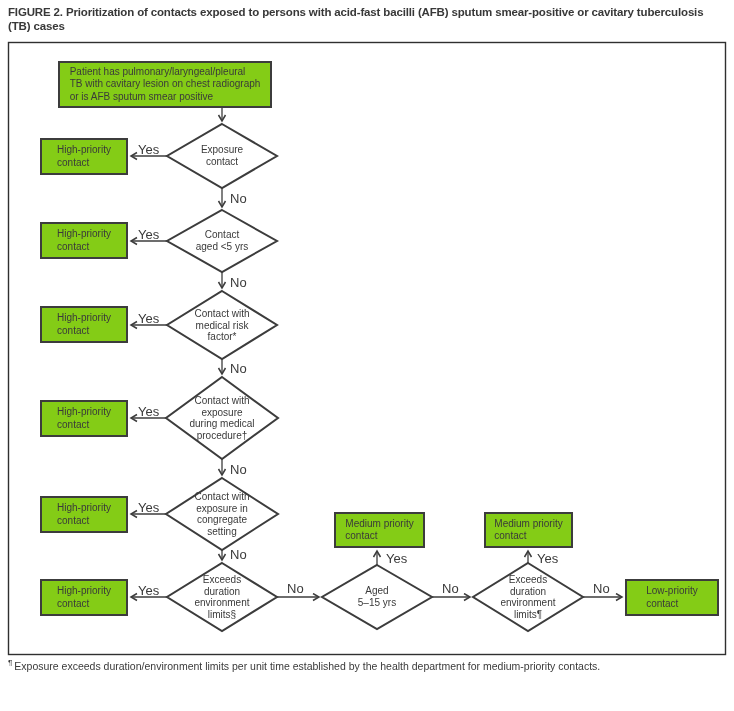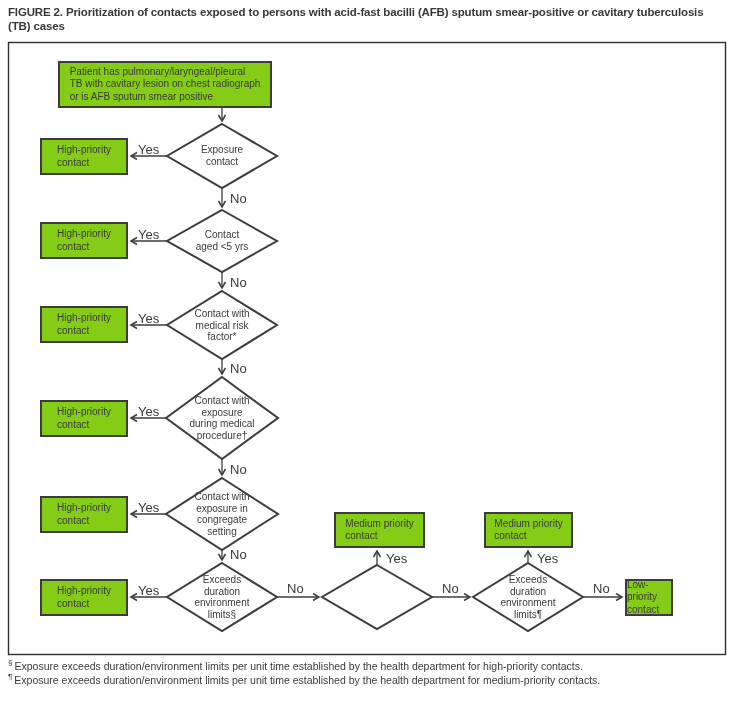--- a/index.html
+++ b/index.html
@@ -98,21 +98,21 @@
   <div class="node" style="left:40px;top:496px;width:88px;height:37px;">High-priority
 contact</div>
   <div class="node" style="left:40px;top:579px;width:88px;height:37px;">High-priority
 contact</div>
 
   <div class="node" style="left:334px;top:512px;width:91px;height:36px;">Medium priority
 contact</div>
   <div class="node" style="left:484px;top:512px;width:89px;height:36px;">Medium priority
 contact</div>
 
-  <div class="node" style="left:625px;top:579px;width:48px;height:37px;">Low-priority
+  <div class="node" style="left:625px;top:579px;width:94px;height:37px;">Low-priority
 contact</div>
 
   <div class="dlabel" style="left:222px;top:156px;">Exposure
 contact</div>
   <div class="dlabel" style="left:222px;top:241px;">Contact
 aged &lt;5 yrs</div>
   <div class="dlabel" style="left:222px;top:325px;">Contact with
 medical risk
 factor*</div>
   <div class="dlabel" style="left:222px;top:418px;">Contact with
@@ -120,20 +120,22 @@
 during medical
 procedure†</div>
   <div class="dlabel" style="left:222px;top:514px;">Contact with
 exposure in
 congregate
 setting</div>
   <div class="dlabel" style="left:222px;top:597px;">Exceeds
 duration
 environment
 limits§</div>
+  <div class="dlabel" style="left:377px;top:597px;">Aged
+5–15 yrs</div>
   <div class="dlabel" style="left:528px;top:597px;">Exceeds
 duration
 environment
 limits¶</div>
 
   <span class="elabel" style="left:138px;top:142px;">Yes</span>
   <span class="elabel" style="left:138px;top:227px;">Yes</span>
   <span class="elabel" style="left:138px;top:311px;">Yes</span>
   <span class="elabel" style="left:138px;top:404px;">Yes</span>
   <span class="elabel" style="left:138px;top:500px;">Yes</span>
@@ -145,17 +147,16 @@
   <span class="elabel" style="left:230px;top:462px;">No</span>
   <span class="elabel" style="left:230px;top:547px;">No</span>
 
   <span class="elabel" style="left:287px;top:581px;">No</span>
   <span class="elabel" style="left:386px;top:551px;">Yes</span>
   <span class="elabel" style="left:442px;top:581px;">No</span>
   <span class="elabel" style="left:537px;top:551px;">Yes</span>
   <span class="elabel" style="left:593px;top:581px;">No</span>
 
   <div class="footnotes">
-    <div><sup class="fn-sym">§</sup><span>Exposure exceeds duration/environment limits per unit time established by the health department for high-priority contacts.</span></div>
     <div><sup class="fn-sym">¶</sup><span>Exposure exceeds duration/environment limits per unit time established by the health department for medium-priority contacts.</span></div>
   </div>
 
 </div>
 
 </body></html>

